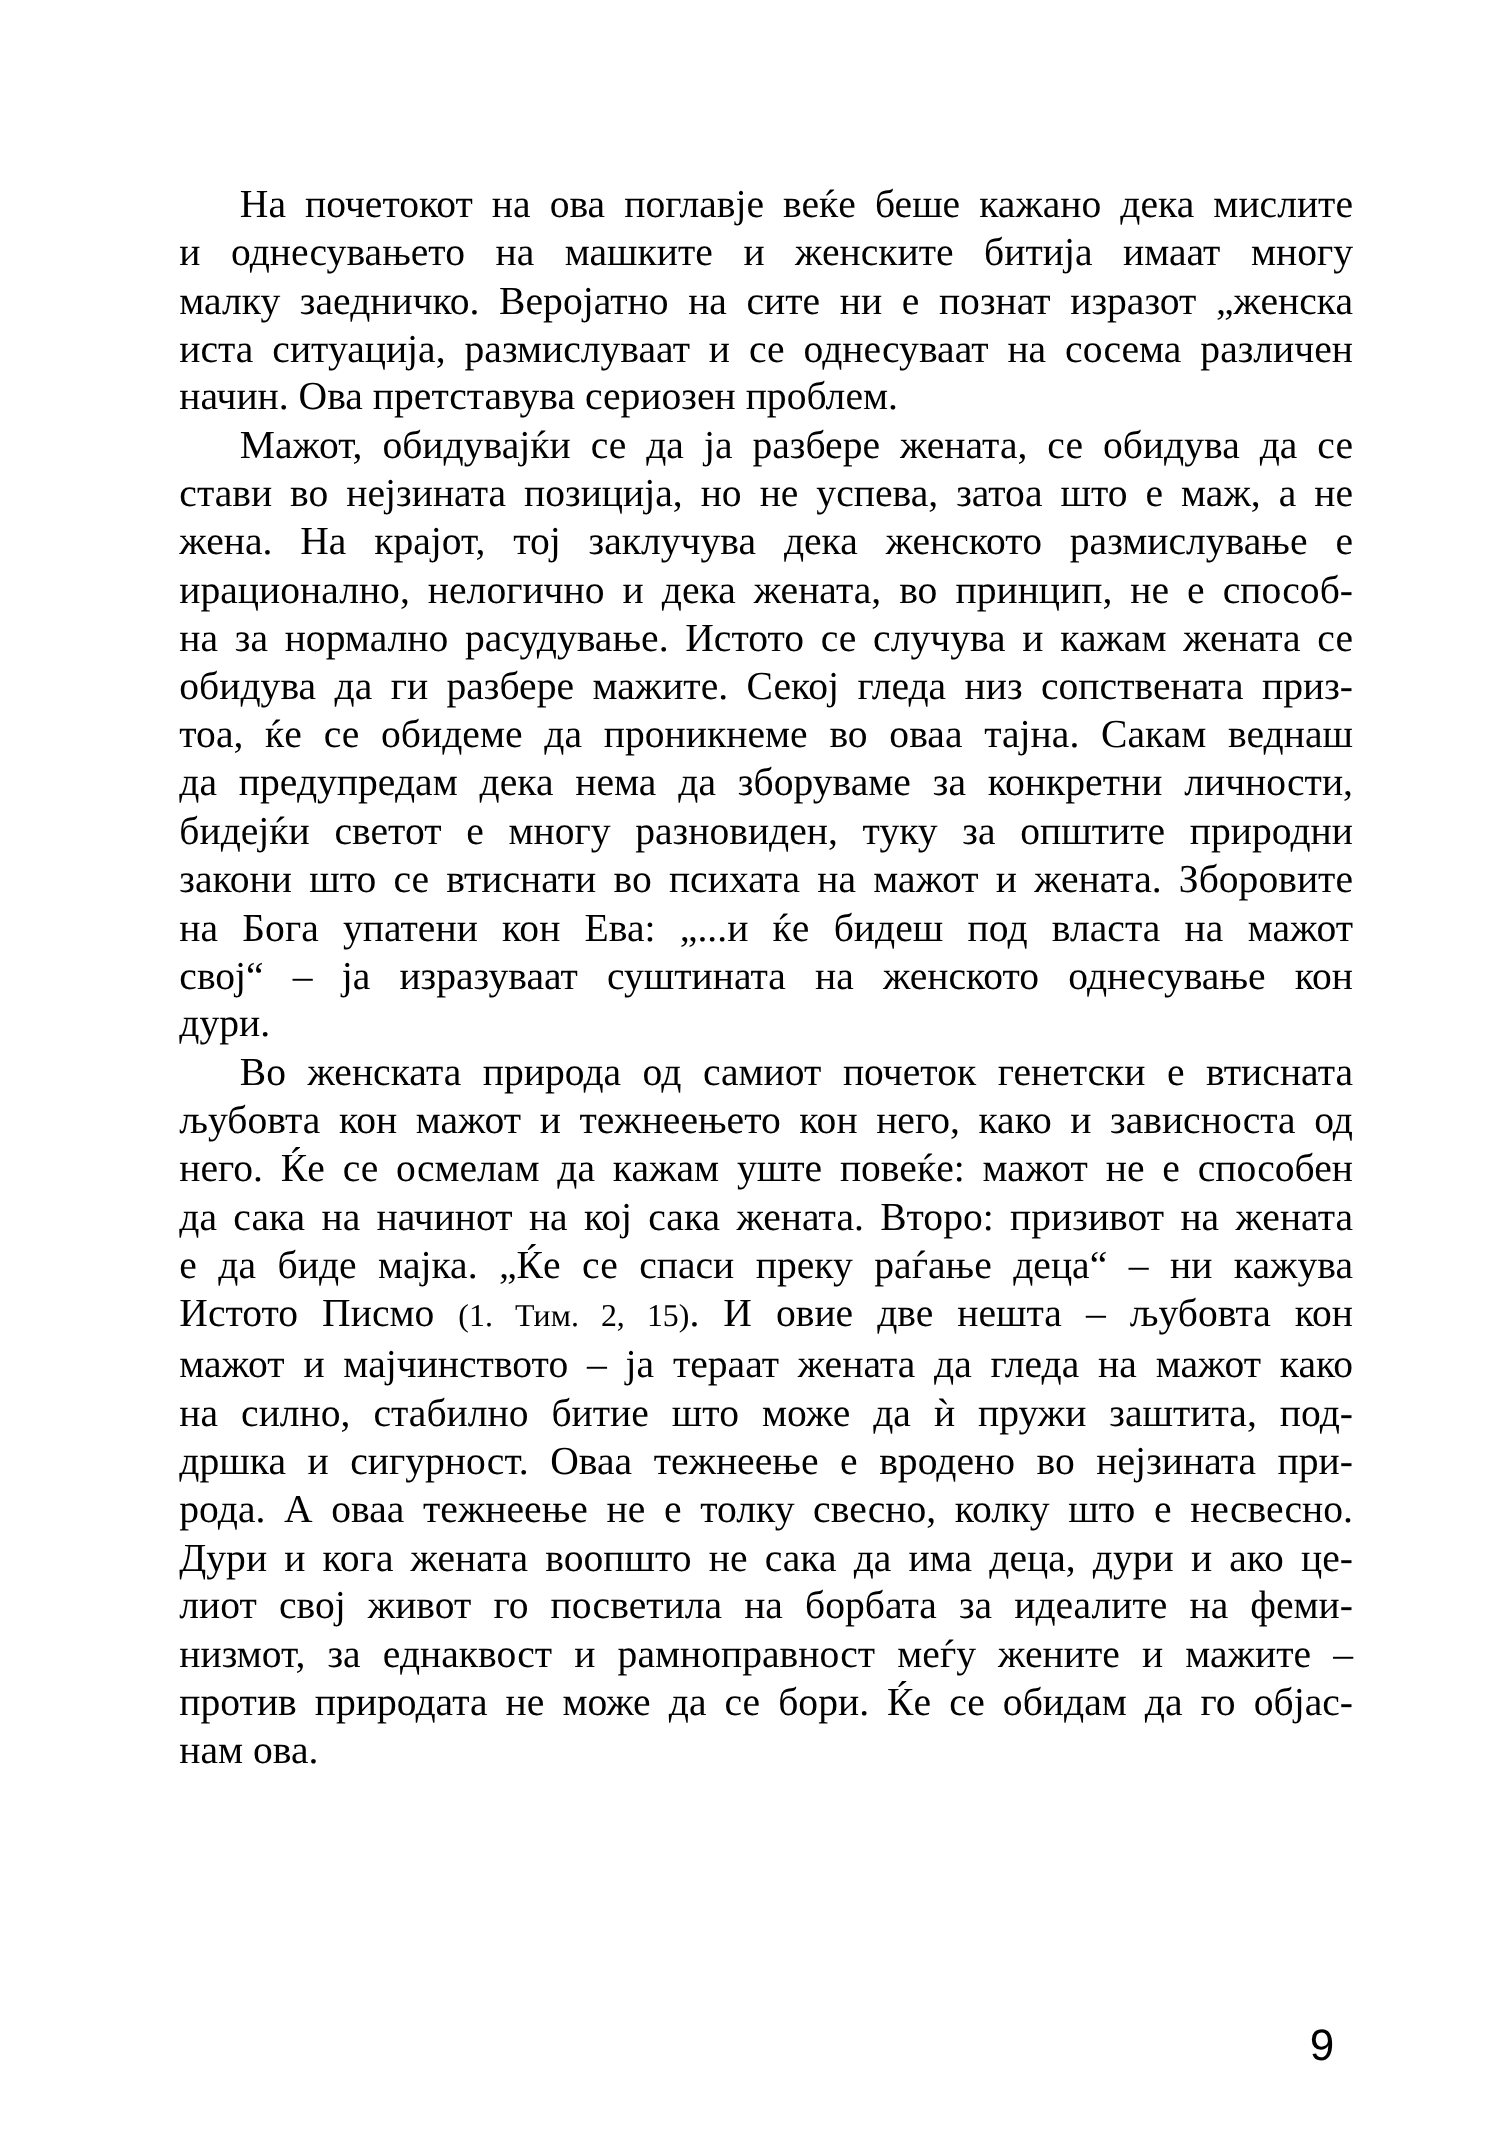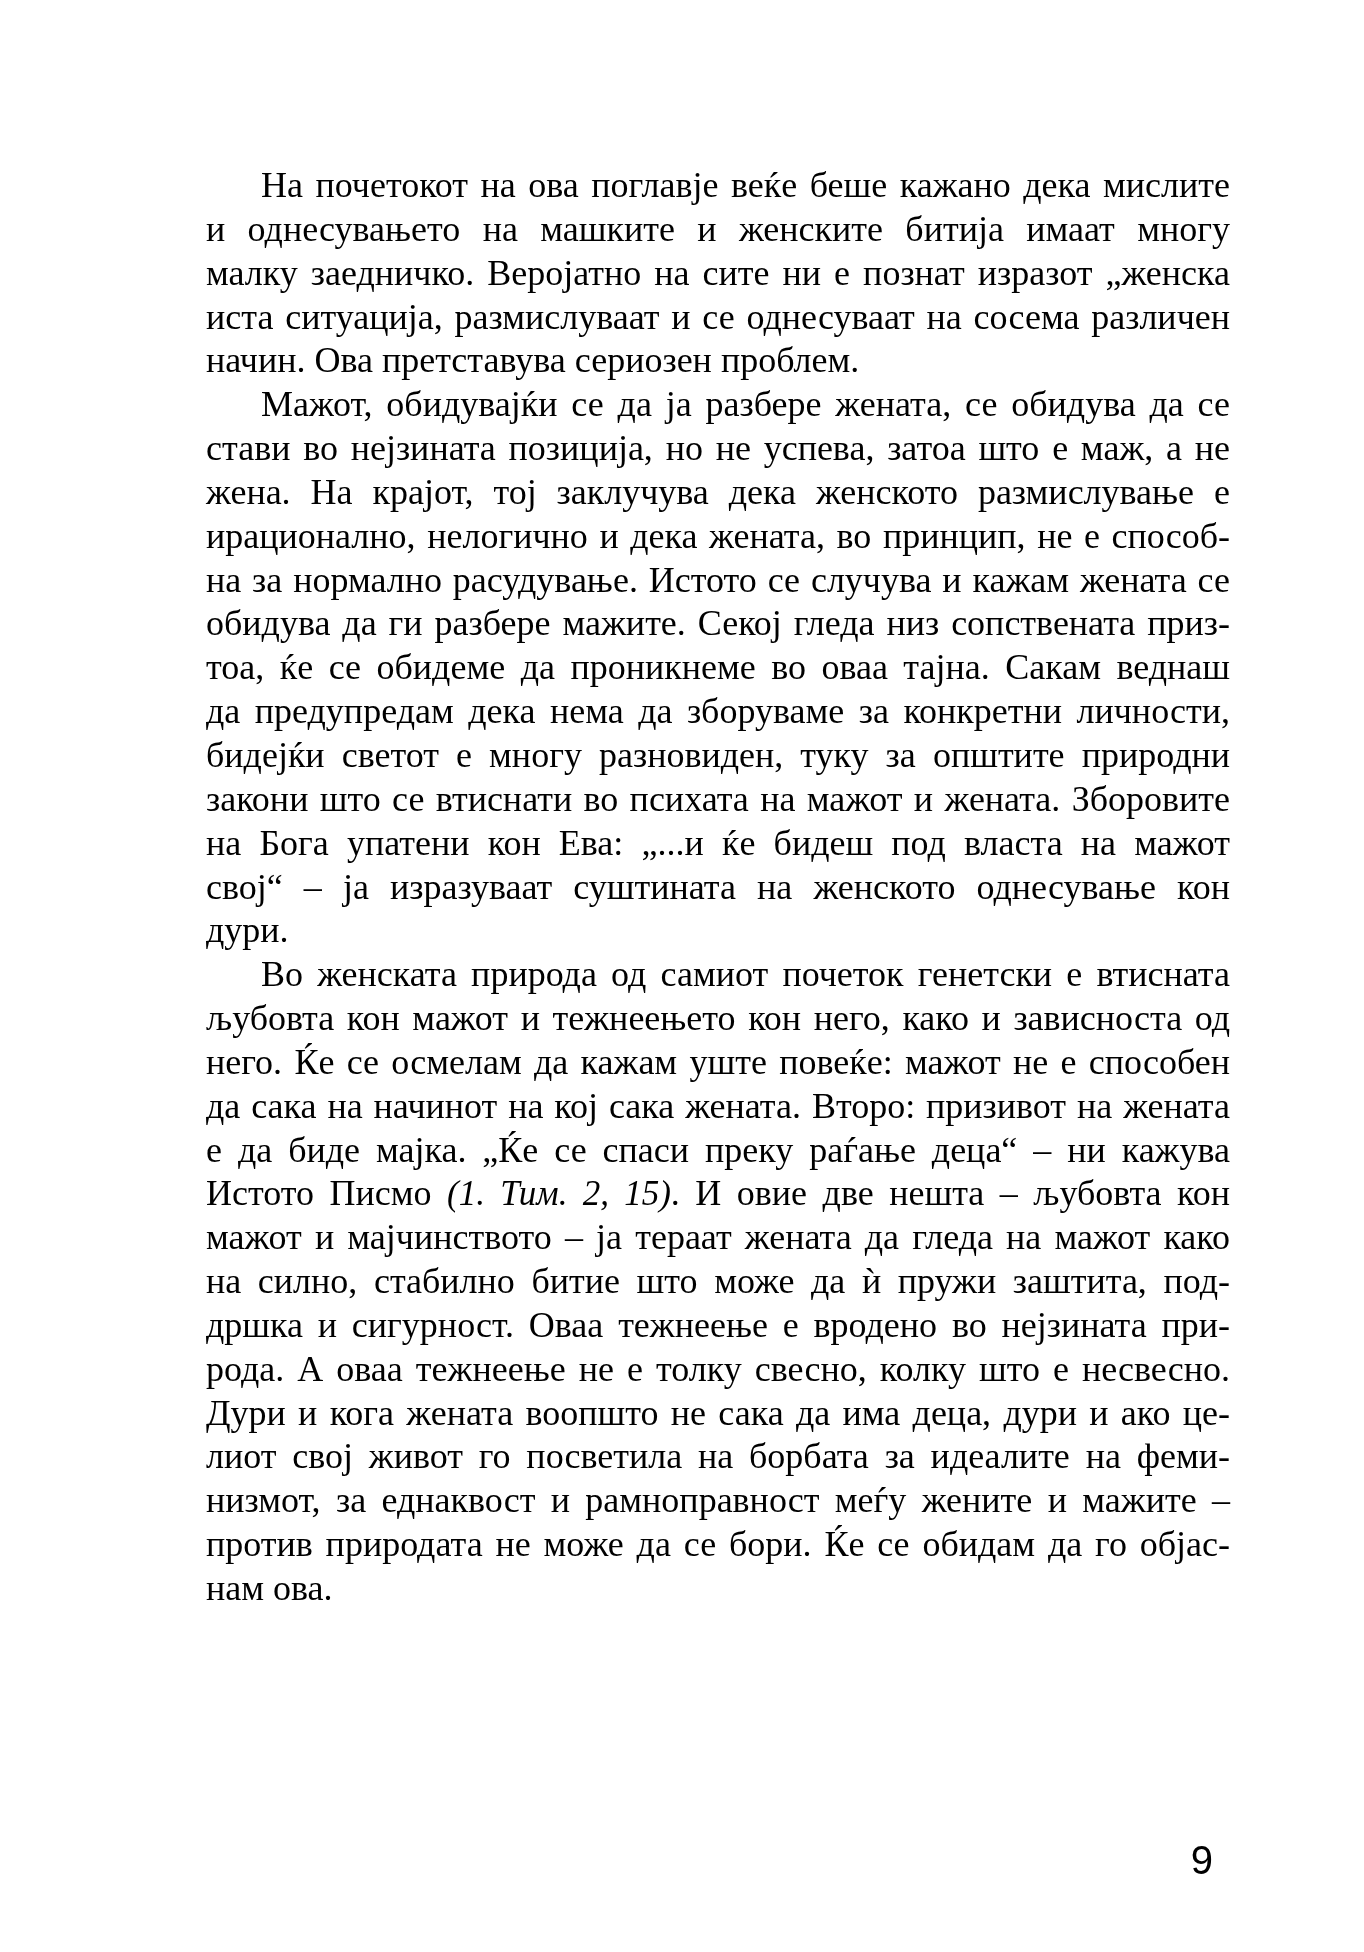--- a/index.html
+++ b/index.html
@@ -27,32 +27,30 @@
   }
   .paragraph {
     margin: 0;
     padding: 0;
   }
   .line {
     text-align: justify;
     text-align-last: justify;
     white-space: normal;
     overflow: visible;
-    margin-left: 43px;
   }
   .line.first {
     text-indent: 55px;
   }
   .line.last {
     text-align: right;
     text-align-last: left;
   }
   .cite {
-    font-size: 35px;
-    font-style: italic;
+    font-size: 29px;
   }
   .page-number {
     position: absolute;
     top: 1840px;
     right: 151px;
     font-family: "Liberation Sans", "DejaVu Sans", sans-serif;
     font-size: 40px;
     line-height: 1;
     color: #000000;
   }

